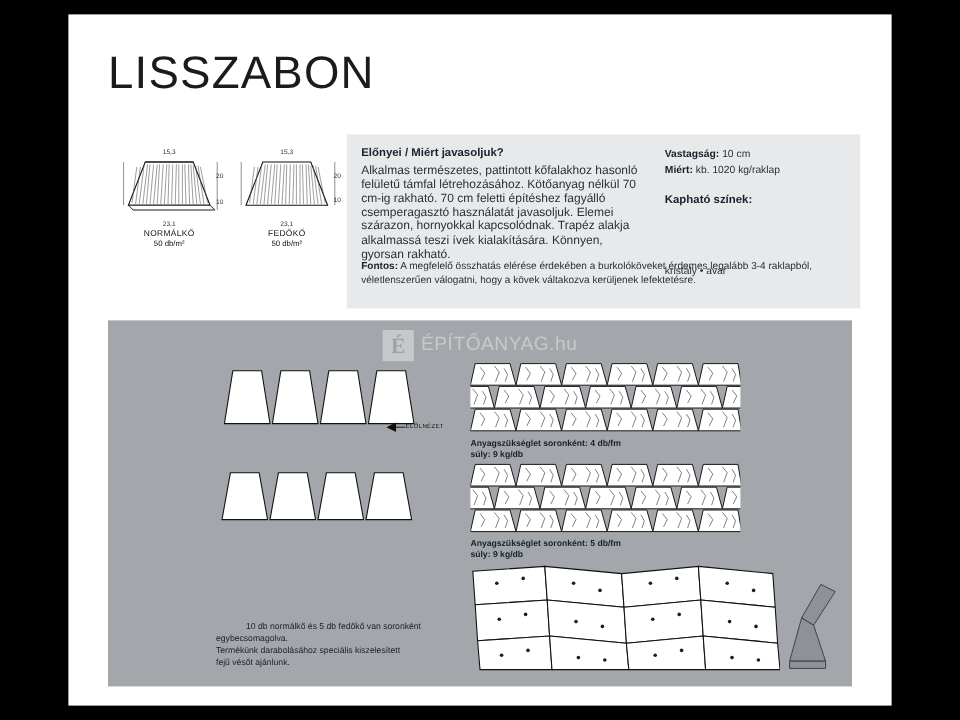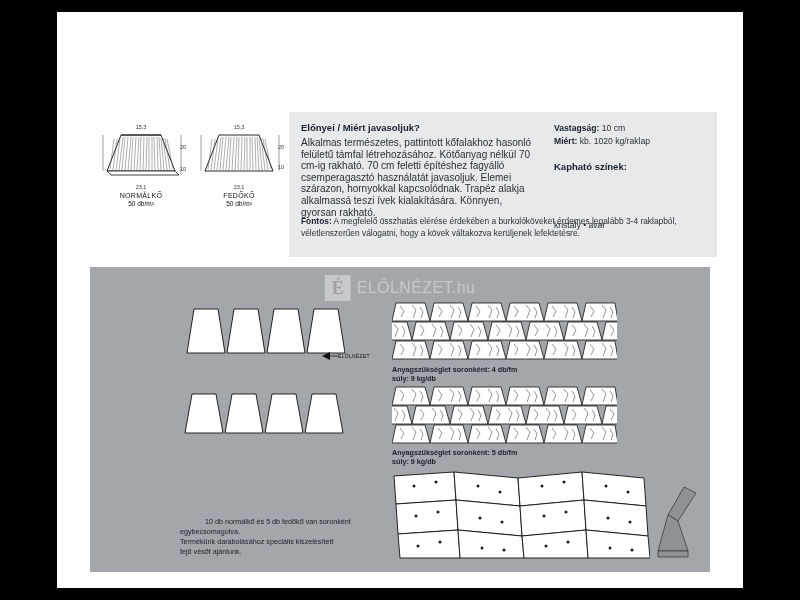--- a/index.html
+++ b/index.html
@@ -208,20 +208,21 @@
   }
   svg { display: block; }
 </style>
 </head>
 <body>
 
 <div class="page">
   <div class="sheet">
 
     <div class="title-row">
+      <span class="title-main">LISSZABON</span>
     </div>
 
     <div class="drawings">
 
       <div class="blk" style="left:0px; top:0px; width:92px;">
         <div class="dimtop">15,3</div>
         <svg width="92" height="52" viewBox="0 0 92 52">
           <polygon points="26,4 66,4 80,40 12,40" fill="#ffffff" stroke="#111111" stroke-width="0.9"></polygon>
           <line x1="26" y1="4" x2="66" y2="4" stroke="#111111" stroke-width="0.9"></line>
           <g stroke="#4a4a4a" stroke-width="0.45">
@@ -319,21 +320,21 @@
       <div class="fontos">
         <b>Fontos:</b>
         <span>A megfelelő összhatás elérése érdekében a burkolóköveket érdemes legalább 3-4 raklapból, véletlenszerűen válogatni, hogy a kövek váltakozva kerüljenek lefektetésre.</span>
       </div>
     </div>
 
     <div class="panel">
 
       <div class="wm">
         <div class="wm-badge">É</div>
-        <div class="wm-text">ELŐLNÉZET.hu</div>
+        <div class="wm-text">ÉPÍTŐANYAG.hu</div>
       </div>
 
       <svg width="190" height="55" viewBox="0 0 190 55" style="position:absolute;left:90px;top:38px;">
         <g fill="#ffffff" stroke="#111111" stroke-width="0.9">
           <polygon points="14,4 38,4 45,48 7,48"></polygon>
           <polygon points="54,4 78,4 85,48 47,48"></polygon>
           <polygon points="94,4 118,4 125,48 87,48"></polygon>
           <polygon points="134,4 158,4 165,48 127,48"></polygon>
         </g>
       </svg>

